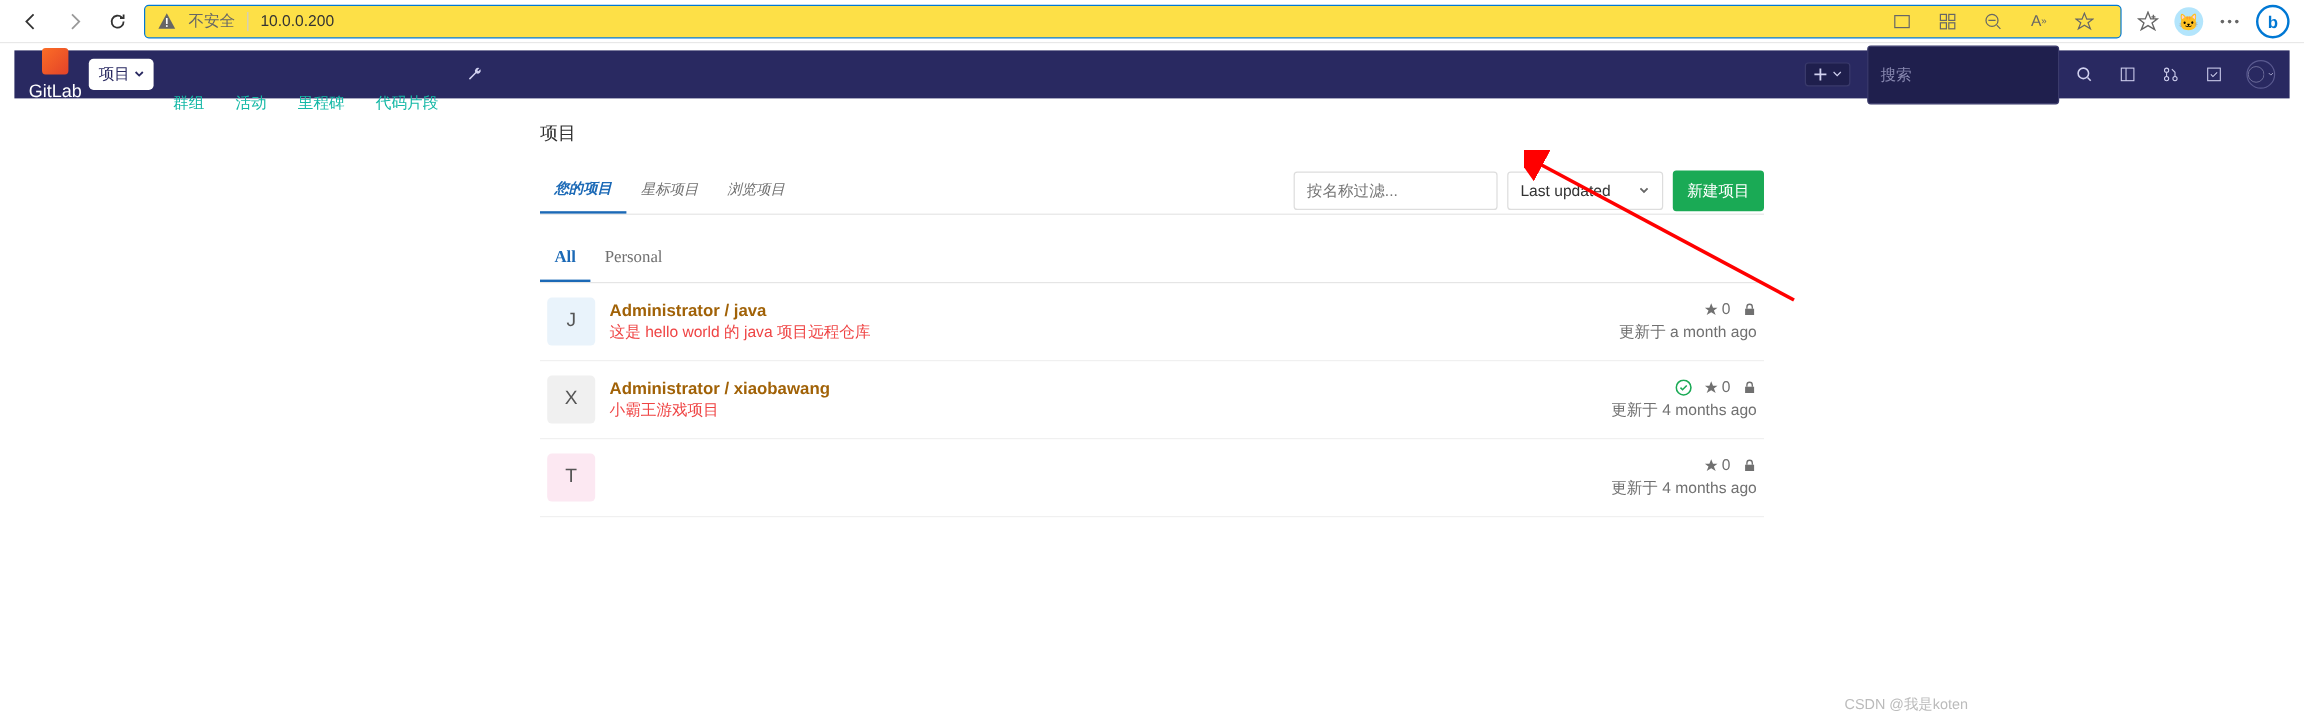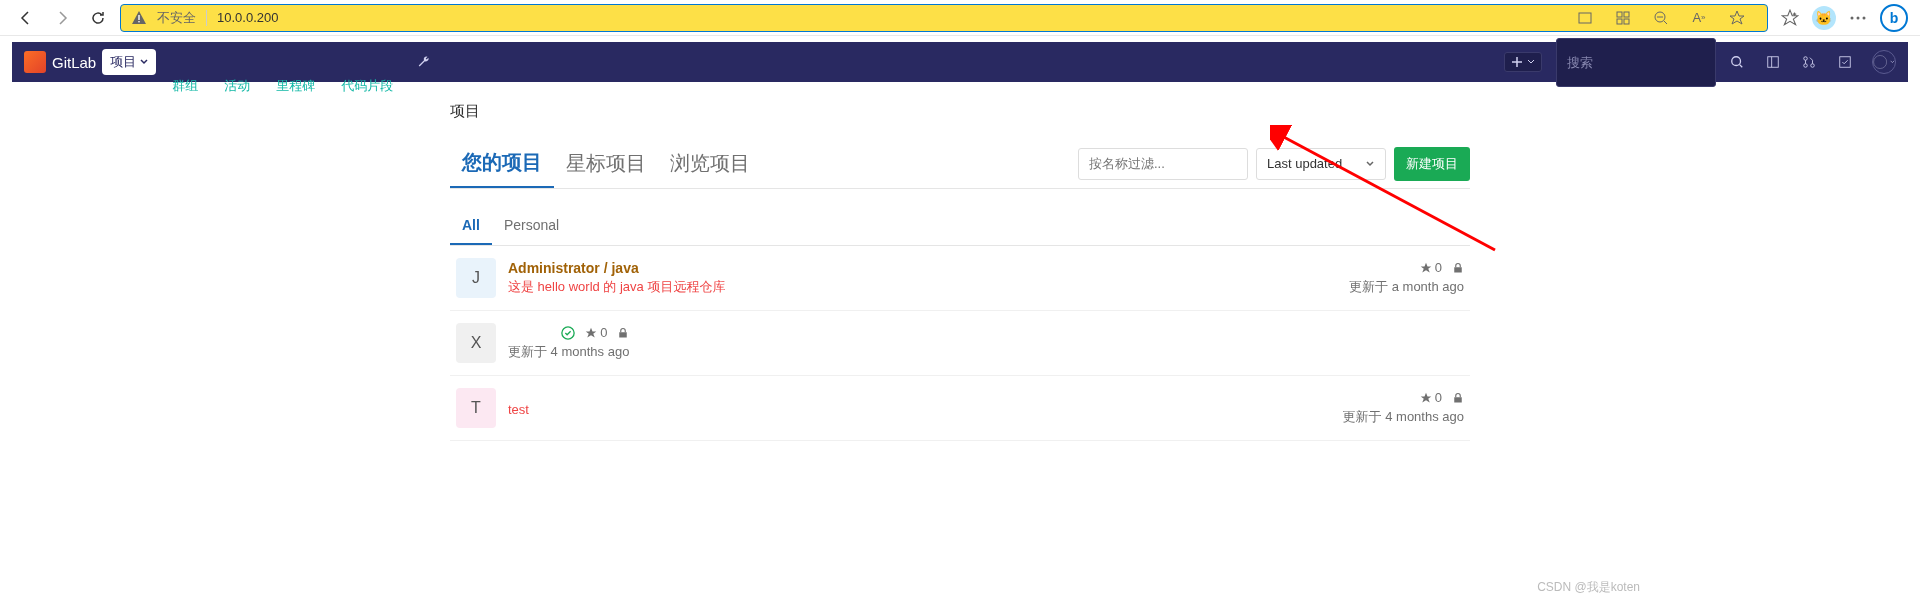--- a/index.html
+++ b/index.html
@@ -13,45 +13,45 @@
 .divider-v { width: 1px; height: 16px; background: #ccc; }
 .url-text { color: #333; font-size: 13px; flex: 1; }
 .chrome-icons { display: flex; align-items: center; gap: 10px; padding: 0 6px; }
 .chrome-icon-btn { width: 28px; height: 28px; display: flex; align-items: center; justify-content: center; border: none; background: none; cursor: pointer; color: #666; border-radius: 4px; }
 .avatar-chrome { width: 24px; height: 24px; background: #b3e5fc; border-radius: 50%; display:flex;align-items:center;justify-content:center;font-size:14px;}
 .bing-icon { width: 28px; height: 28px; border: 2px solid #0078d4; border-radius: 50%; display:flex;align-items:center;justify-content:center;color:#0078d4;font-weight:bold;font-size:14px;}
 
 
 .gl-wrap { margin: 6px 12px 0 12px; }
 .gl-header { background: #292961; height: 40px; display: flex; align-items: center; padding: 0 12px; gap: 6px; color: #fff; }
-.gl-logo { display: flex; align-items: center; gap: 6px; font-size: 15px; color:#fff; }
+.gl-logo { display: flex; align-items: center; gap: 6px; font-size: 15px; color:#fff;flex-direction:column; }
 .gl-logo-box { width: 22px; height: 22px; background: linear-gradient(135deg,#fc6d26,#e24329); border-radius: 3px; }
 .gl-proj-btn { background: #fff; color: #292961; border-radius: 4px; padding: 4px 8px; font-size: 13px; display:flex;align-items:center;gap:4px; border:none; cursor:pointer;}
 .gl-nav-link { color: #14b8a6; font-size: 13px; padding: 0 10px; cursor: pointer; margin-top: 48px; }
 .gl-spacer { flex: 1; }
 .gl-plus { background:#1f1f4d;border:1px solid #3a3a6b;border-radius:3px;display:flex;align-items:center;padding:3px 6px;gap:4px;cursor:pointer;font-size:13px;}
 .gl-search { background:#1f1f4d;border:1px solid #3a3a6b;border-radius:3px;display:flex;align-items:center;padding:16px 10px;width:160px;margin-left:8px;}
 .gl-search input { background:none;border:none;outline:none;color:#d1d1f0;font-size:13px;width:100%; }
 .gl-search input::placeholder { color:#8888b0; }
 .gl-top-icon { width:30px;height:30px;display:flex;align-items:center;justify-content:center;color:#d1d1f0;cursor:pointer;}
 .gl-avatar-top { width:24px;height:24px;border:1px solid #5a5a90;border-radius:50%;margin-left:6px;cursor:pointer;display:flex;align-items:center;gap:3px;}
 
 
 .content { max-width: 1020px; margin: 0 auto; padding-top: 20px; }
 .page-title { font-size: 15px; color: #2e2e2e; margin-bottom: 18px; }
 .tabs-header { display:flex;align-items:center;gap:0;border-bottom:1px solid #e5e5e5;margin-bottom:18px;}
-.tab { padding: 10px 12px; font-size: 20px; color: #707070; cursor: pointer; }
+.tab { padding: 10px 12px; font-size: 12px; color: #707070; cursor: pointer; font-style: italic; }
 .tab.active { color: #1b69b6; font-weight: 600; border-bottom: 2px solid #1b69b6; }
 .tabs-spacer { flex:1; }
 .filter-input { height: 32px; border: 1px solid #ddd; border-radius: 3px; padding: 0 10px; font-size: 13px; width: 170px; outline:none;margin-left:23px; }
 .sort-select { height: 32px; border:1px solid #ddd;border-radius:3px;padding:0 10px;font-size:13px;width:130px;display:flex;align-items:center;justify-content:space-between;cursor:pointer;margin-left:8px;color:#333;}
 .new-proj-btn { background:#1aaa55;color:#fff;border:none;border-radius:3px;padding: 8px 12px;font-size:13px;cursor:pointer;margin-left:8px; }
 
 .sub-tabs { display:flex;border-bottom:1px solid #e5e5e5;gap:0;}
-.sub-tab { padding: 10px 12px;font-size:14px;color:#707070;cursor:pointer;}
+.sub-tab { padding: 10px 12px;font-size:14px;color:#707070;cursor:pointer;font-family:Liberation Serif, serif;}
 .sub-tab.active { color:#1b69b6;font-weight:600;border-bottom:2px solid #1b69b6;}
 
 .proj-list {}
 .proj-item { display:flex;align-items:center;padding:12px 6px;border-bottom:1px solid #f0f0f0;gap:12px;}
 .proj-avatar { width:40px;height:40px;border-radius:4px;display:flex;align-items:center;justify-content:center;font-size:16px;color:#555;}
 .proj-info { flex:1;}
 .proj-name { font-size:14px;color:#a16207;font-weight:600;}
 .proj-desc { font-size:13px;color:#ef4444;margin-top:2px;}
 .proj-meta { text-align:right;font-size:13px;color:#707070;}
 .proj-stats { display:flex;align-items:center;justify-content:flex-end;gap:10px;margin-bottom:3px;}
@@ -252,20 +252,24 @@
                   <rect x="3" y="7" width="10" height="7" fill="#707070"></rect>
                   <path d="M5 7V5a3 3 0 016 0v2" stroke="#707070" fill="none" stroke-width="1.5"></path>
                 </svg>
               </span>
       </div>
       <div>更新于 a month ago</div>
     </div>
         </div>
         <div class="proj-item">
     <div class="proj-avatar" style="background:#f0f0f0">X</div>
+    <div class="proj-info">
+      <div class="proj-name">Administrator / xiaobawang</div>
+      <div class="proj-desc">小霸王游戏项目</div>
+    </div>
     <div class="proj-meta">
       <div class="proj-stats">
         <span class="check-icon">
                 <svg width="14" height="14" viewBox="0 0 16 16">
                   <circle cx="8" cy="8" r="7" stroke="#1aaa55" fill="none" stroke-width="1.5"></circle>
                   <path d="M5 8l2 2 4-4" stroke="#1aaa55" fill="none" stroke-width="1.5"></path>
                 </svg>
               </span>
         <span class="star-stat">
                 <svg width="12" height="12" viewBox="0 0 16 16">
@@ -279,21 +283,20 @@
                   <path d="M5 7V5a3 3 0 016 0v2" stroke="#707070" fill="none" stroke-width="1.5"></path>
                 </svg>
               </span>
       </div>
       <div>更新于 4 months ago</div>
     </div>
         </div>
         <div class="proj-item">
     <div class="proj-avatar" style="background:#fce8f2">T</div>
     <div class="proj-info">
-      <div class="proj-desc">test</div>
     </div>
     <div class="proj-meta">
       <div class="proj-stats">
 
         <span class="star-stat">
                 <svg width="12" height="12" viewBox="0 0 16 16">
                   <path d="M8 1l2 5h5l-4 3 2 5-5-3-5 3 2-5-4-3h5z" fill="#707070"></path>
                 </svg>
                 <span>0</span>
               </span>

